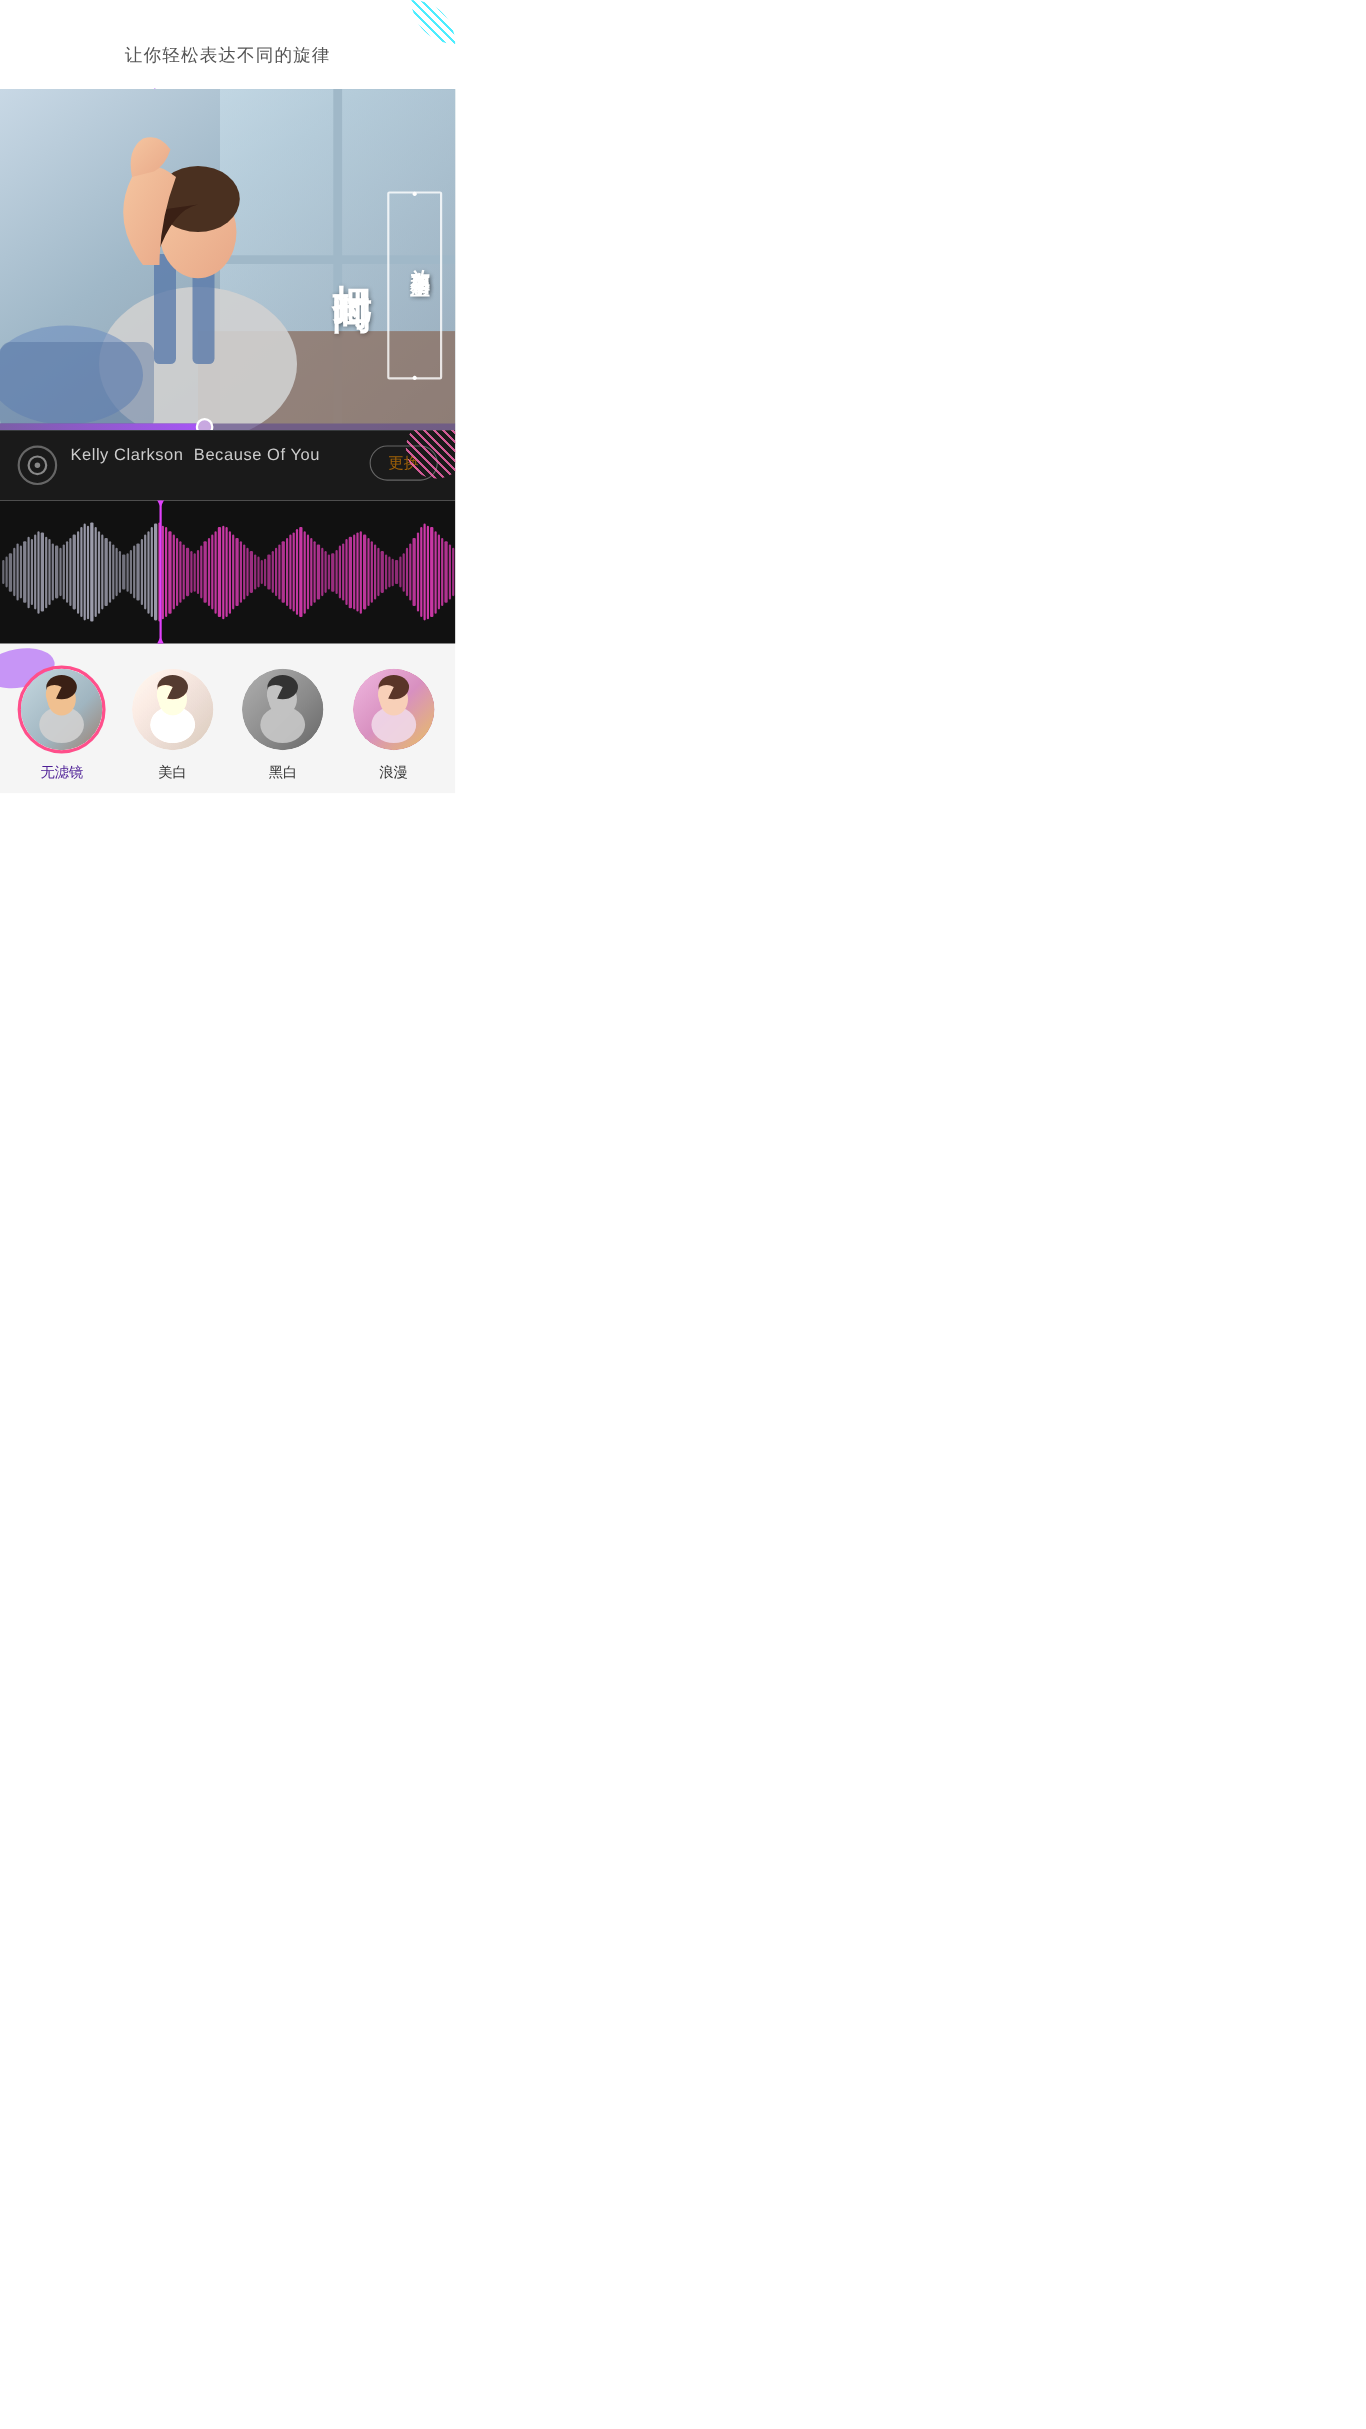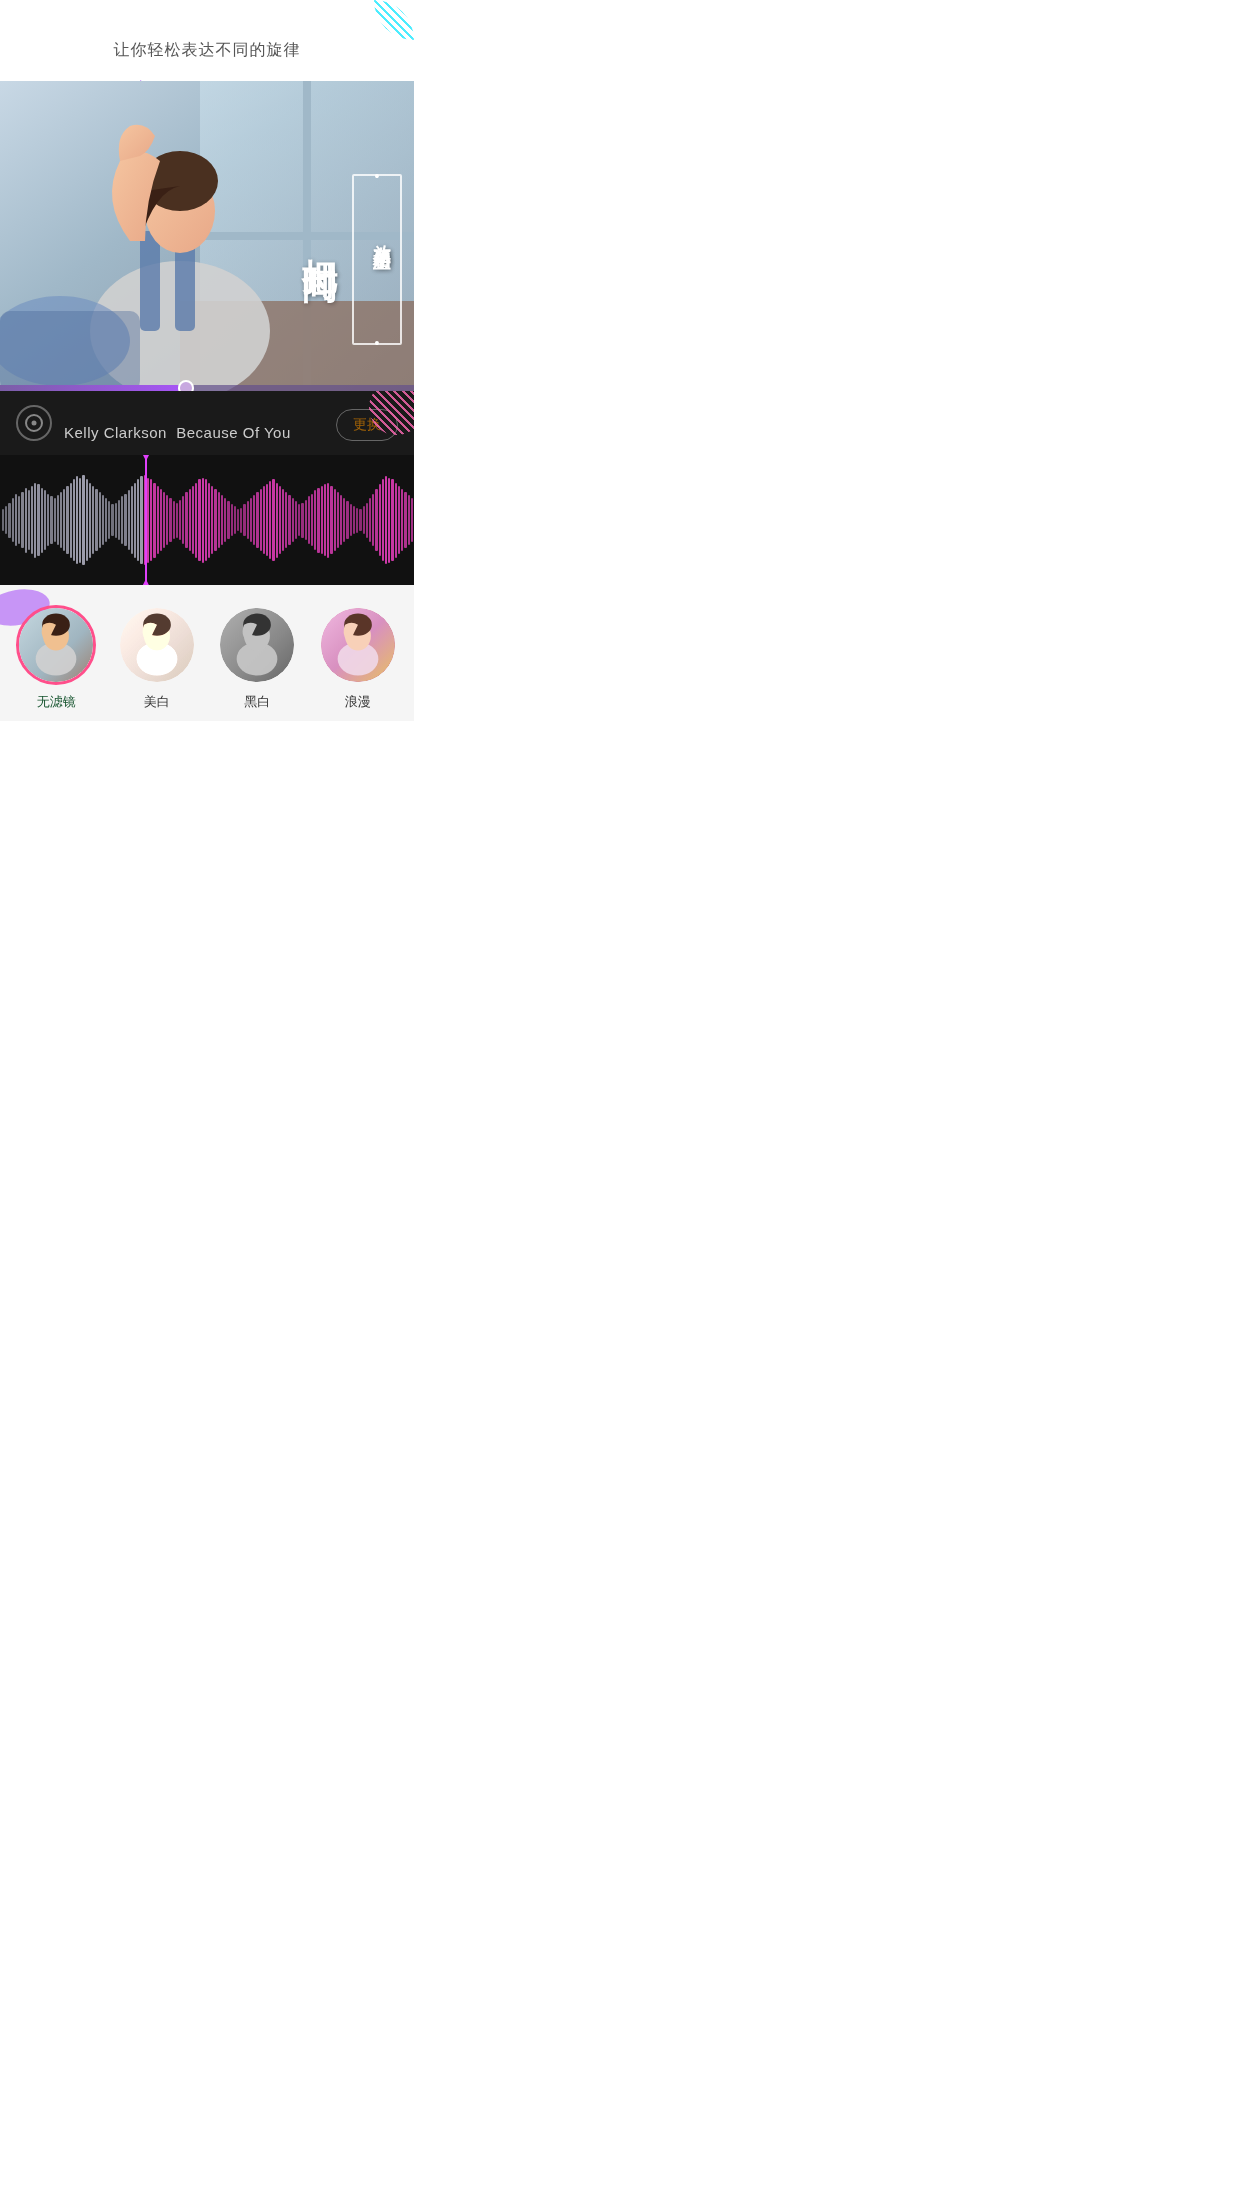--- a/index.html
+++ b/index.html
@@ -189,21 +189,21 @@
       background: #c8a8e0;
       border-radius: 50%;
       border: 2px solid white;
     }
 
     
     .music-bar {
       background: #1a1a1a;
       padding: 14px 16px;
       display: flex;
-      align-items: flex-end;
+      align-items: flex-start;
       gap: 12px;
     }
     .music-icon {
       width: 36px;
       height: 36px;
       border-radius: 50%;
       border: 2px solid #666;
       display: flex;
       align-items: center;
       justify-content: center;
@@ -333,21 +333,21 @@
       align-items: center;
       justify-content: center;
       overflow: hidden;
     }
     .filter-label {
       font-size: 13px;
       color: #333;
       text-align: center;
     }
     .filter-label.active {
-      color: #14532d;
+      color: #4c1d95;
     }
 
     
     .thumb-original {
       background: linear-gradient(135deg, #c5d8e0 0%, #a8c0cd 40%, #9b8070 100%);
     }
     .thumb-white {
       background: linear-gradient(135deg, #e8d8d0 0%, #d4c0b8 40%, #c0a898 100%);
       filter: brightness(1.2) saturate(0.8);
     }

